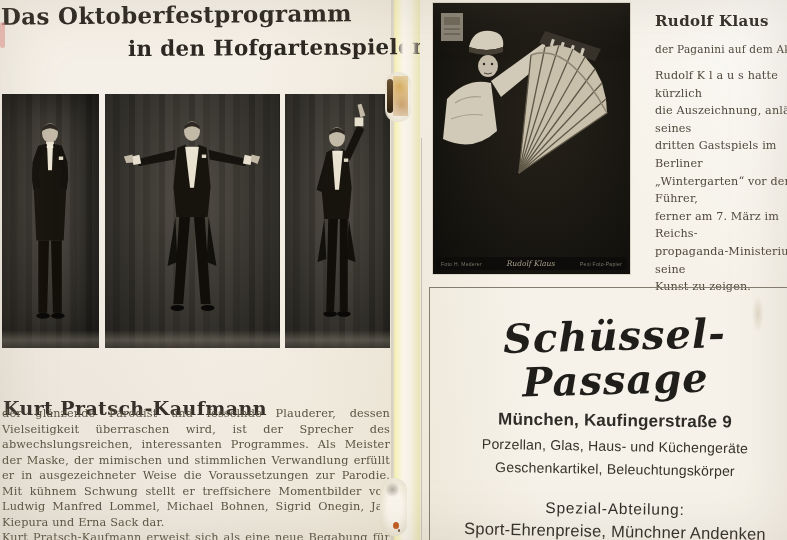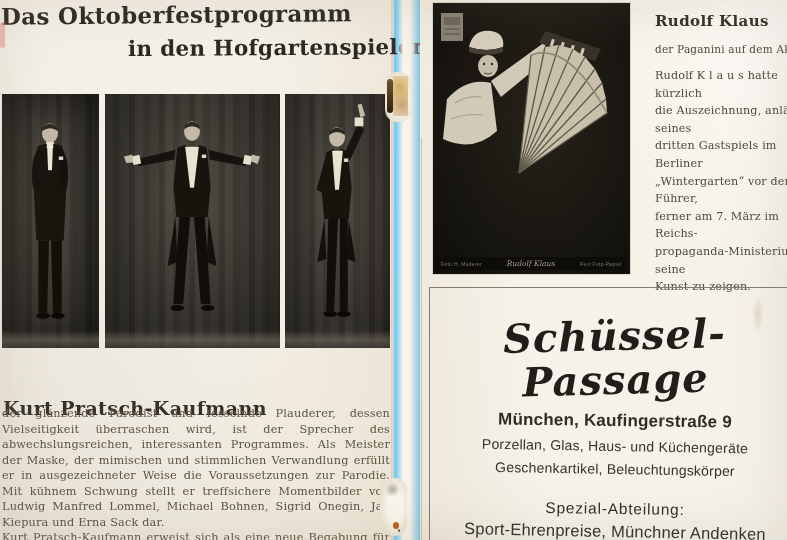--- a/index.html
+++ b/index.html
@@ -1,17 +1,17 @@
 <!DOCTYPE html>
 <html><head>
 <meta charset="utf-8">
 <style>
   html,body{margin:0;padding:0;background:#c9c2b4;}
   .scan{position:relative;width:787px;height:540px;overflow:hidden;
-        background:#7dd3fc;font-family:"DejaVu Serif",serif;}
+        background:#fef9c3;font-family:"DejaVu Serif",serif;}
   .scan *{box-sizing:border-box;}
   .abs{position:absolute;}
 
   
   .page-left{left:0;top:0;width:394px;height:540px;
     background:
       radial-gradient(ellipse at 10% 100%, rgba(150,138,115,.14), transparent 55%),
       linear-gradient(100deg,#f5f0e7 55%, #ece5d6 96%);}
   .page-right{left:420px;top:0;width:367px;height:540px;
     background:

